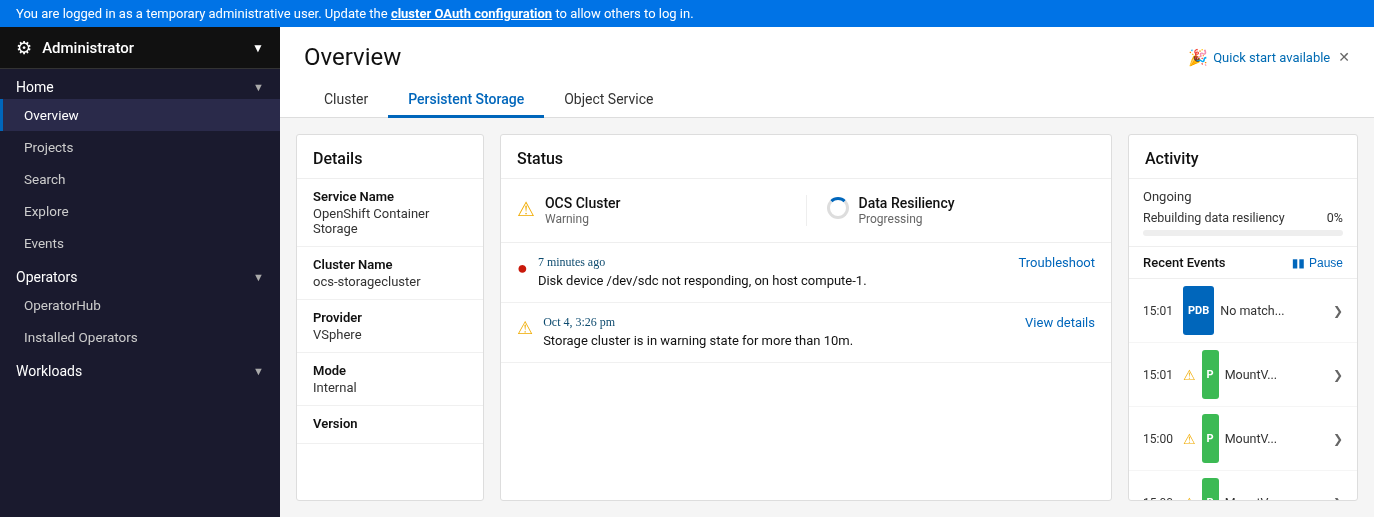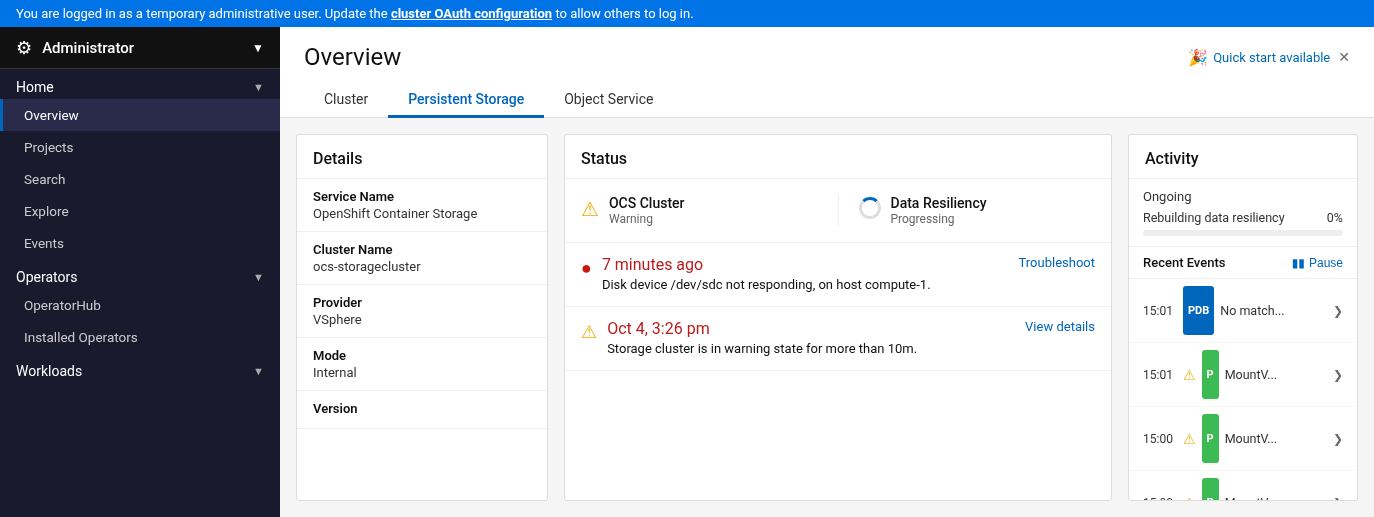--- a/index.html
+++ b/index.html
@@ -128,21 +128,21 @@
 
     
     .card {
       background: white;
       border: 1px solid #ddd;
       border-radius: 3px;
       overflow: hidden;
     }
 
     .details-card {
-      width: 252px;
+      width: 188px;
       flex-shrink: 0;
     }
     .card-title {
       font-size: 16px;
       font-weight: 500;
       padding: 14px 16px 10px;
       border-bottom: 1px solid #eee;
       color: #111;
     }
     .detail-item {
@@ -202,21 +202,21 @@
       display: flex;
       align-items: flex-start;
       padding: 12px 16px;
       border-bottom: 1px solid #f0f0f0;
       gap: 10px;
     }
     .alert-icon { font-size: 18px; flex-shrink: 0; margin-top: 2px; }
     .alert-icon.error { color: #c9190b; }
     .alert-icon.warning { color: #f0ab00; }
     .alert-content { flex: 1; }
-    .alert-time { font-size: 16px; color: #b91c1c; margin-bottom: 2px; }
+    .alert-time { font-size: 12px; color: #0c4a6e; margin-bottom: 2px; font-family: Liberation Serif, serif; }
     .alert-message { font-size: 13px; color: #111; line-height: 1.4; }
     .alert-action {
       font-size: 13px;
       color: #06b;
       cursor: pointer;
       white-space: nowrap;
       flex-shrink: 0;
       text-decoration: none;
       margin-left: 29px;
     }

